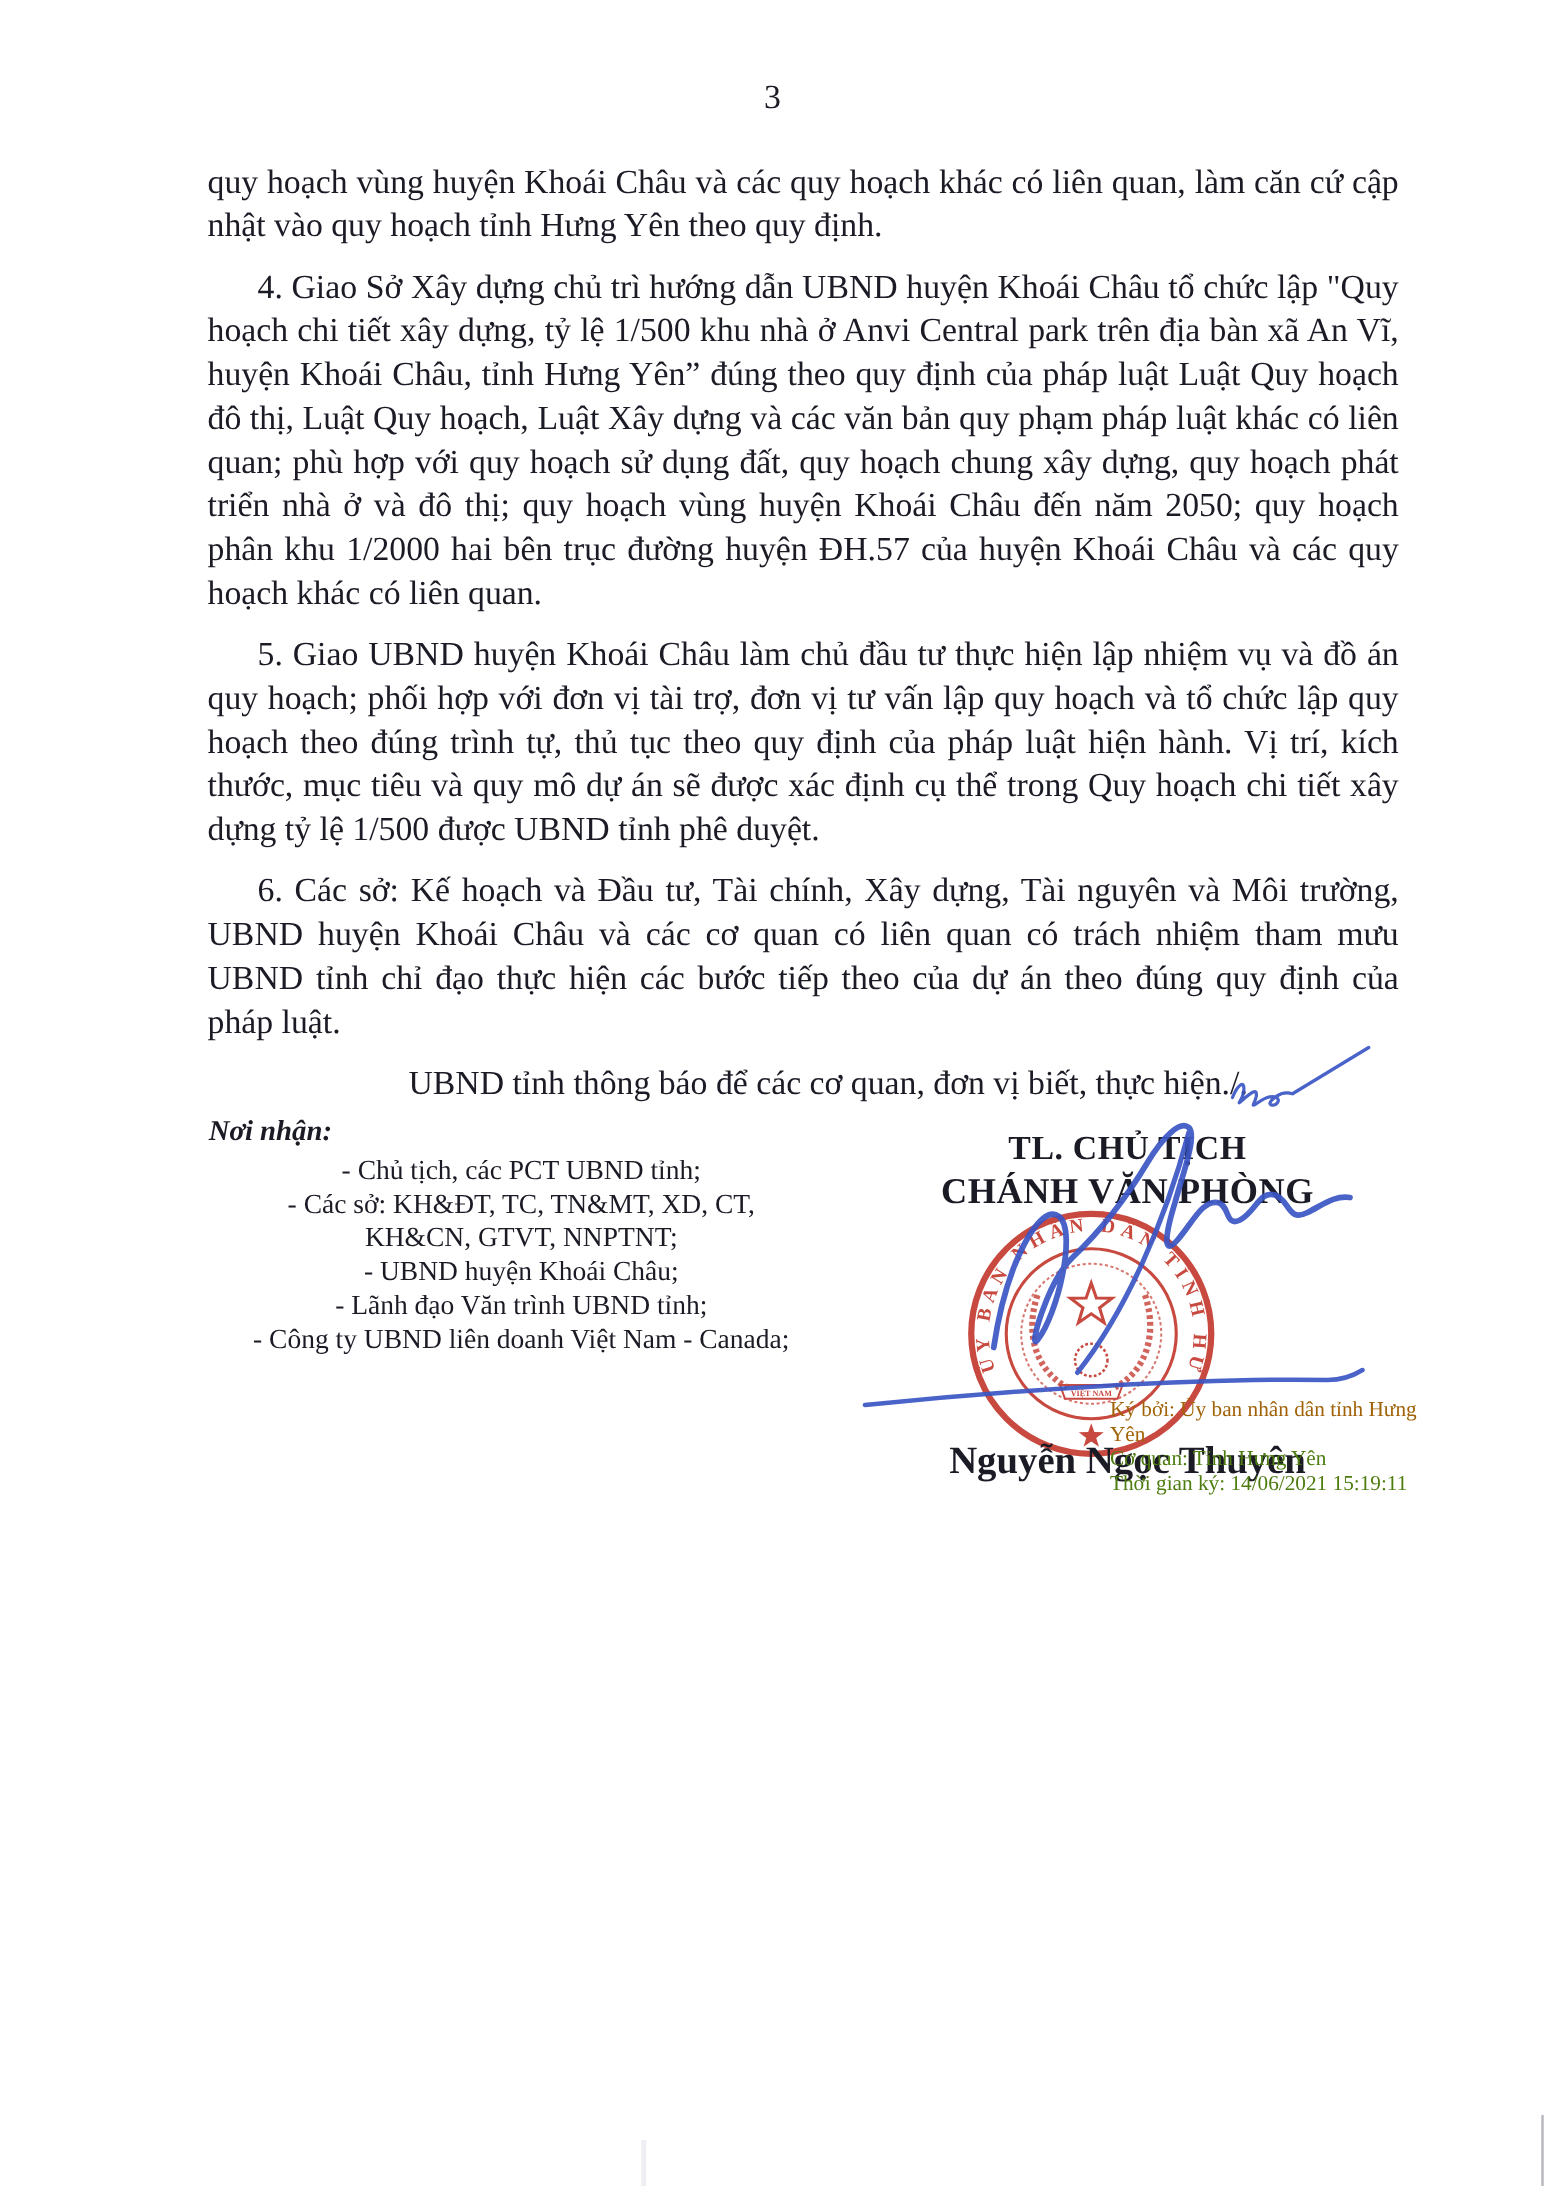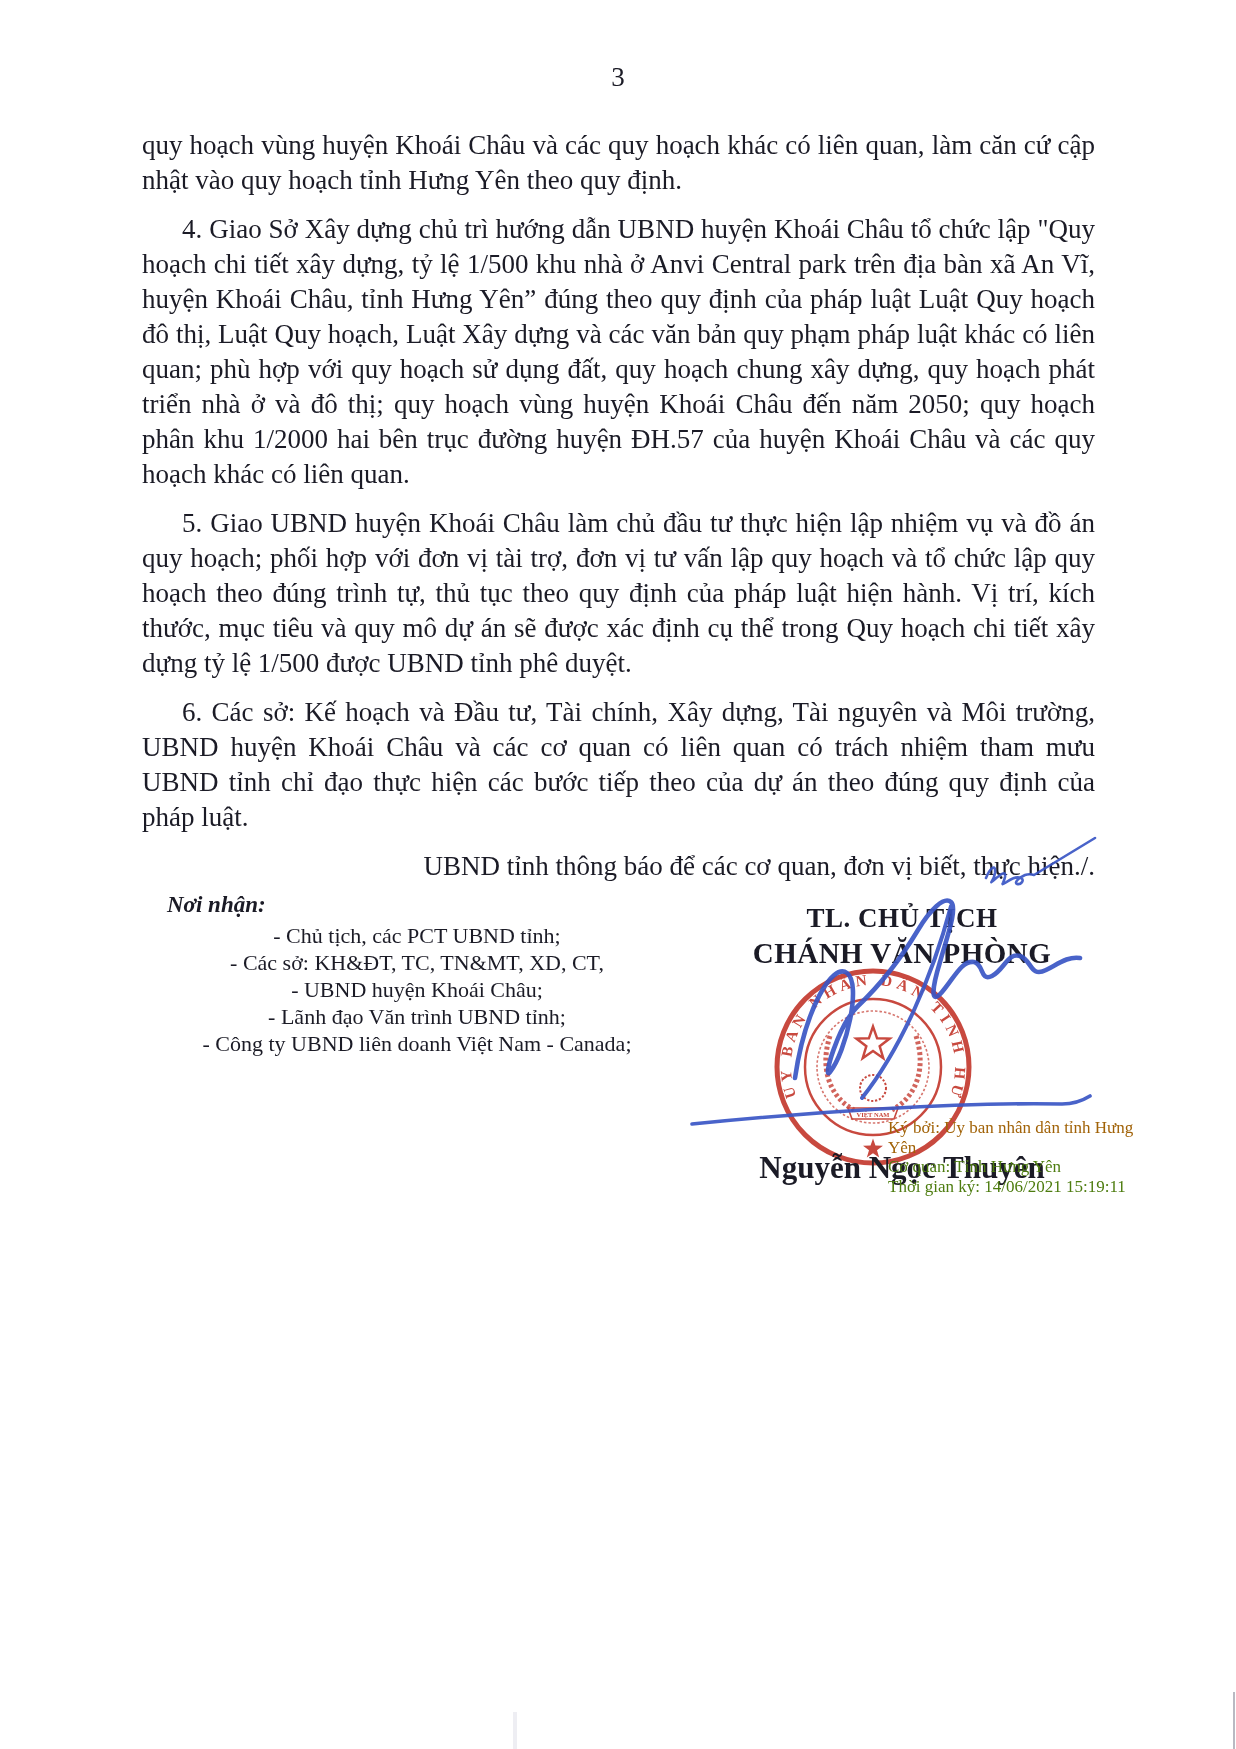--- a/index.html
+++ b/index.html
@@ -10,26 +10,26 @@
     font-family:"Liberation Serif","DejaVu Serif",serif;
     color:#1b1b26;
     overflow:hidden;
     margin:0 auto;
   }
   .page-number{
     position:absolute;top:62px;left:0;width:1236px;
     text-align:center;font-size:27px;
   }
   .body-text{
-    position:absolute;left:142px;top:128px;width:953px;
+    position:absolute;left:166px;top:128px;width:953px;
     font-size:27px;line-height:35px;text-align:justify;
   }
   .body-text p{margin:0 0 14px 0;text-indent:40px;}
   .body-text p.continuation{text-indent:0;}
-  .body-text p.closing{text-align:right;}
+  .body-text p.closing{text-align:center;}
   .recipients{
     position:absolute;left:167px;top:891px;width:470px;
     font-size:22px;line-height:27px;
   }
   .recipients-header{font-weight:bold;font-style:italic;font-size:23px;margin-bottom:4px;}
   .recipient-item{margin-left:30px;text-align:center;}
   .signer-block{
     position:absolute;left:700px;top:901px;width:404px;
     text-align:center;font-weight:bold;
   }
@@ -62,20 +62,21 @@
     <p>4. Giao Sở Xây dựng chủ trì hướng dẫn UBND huyện Khoái Châu tổ chức lập "Quy hoạch chi tiết xây dựng, tỷ lệ 1/500 khu nhà ở Anvi Central park trên địa bàn xã An Vĩ, huyện Khoái Châu, tỉnh Hưng Yên” đúng theo quy định của pháp luật Luật Quy hoạch đô thị, Luật Quy hoạch, Luật Xây dựng và các văn bản quy phạm pháp luật khác có liên quan; phù hợp với quy hoạch sử dụng đất, quy hoạch chung xây dựng, quy hoạch phát triển nhà ở và đô thị; quy hoạch vùng huyện Khoái Châu đến năm 2050; quy hoạch phân khu 1/2000 hai bên trục đường huyện ĐH.57 của huyện Khoái Châu và các quy hoạch khác có liên quan.</p>
     <p>5. Giao UBND huyện Khoái Châu làm chủ đầu tư thực hiện lập nhiệm vụ và đồ án quy hoạch; phối hợp với đơn vị tài trợ, đơn vị tư vấn lập quy hoạch và tổ chức lập quy hoạch theo đúng trình tự, thủ tục theo quy định của pháp luật hiện hành. Vị trí, kích thước, mục tiêu và quy mô dự án sẽ được xác định cụ thể trong Quy hoạch chi tiết xây dựng tỷ lệ 1/500 được UBND tỉnh phê duyệt.</p>
     <p>6. Các sở: Kế hoạch và Đầu tư, Tài chính, Xây dựng, Tài nguyên và Môi trường, UBND huyện Khoái Châu và các cơ quan có liên quan có trách nhiệm tham mưu UBND tỉnh chỉ đạo thực hiện các bước tiếp theo của dự án theo đúng quy định của pháp luật.</p>
     <p class="closing">UBND tỉnh thông báo để các cơ quan, đơn vị biết, thực hiện./.</p>
   </div>
 
   <div class="recipients">
     <div class="recipients-header">Nơi nhận:</div>
     <div class="recipient-item">- Chủ tịch, các PCT UBND tỉnh;</div>
     <div class="recipient-item">- Các sở: KH&amp;ĐT, TC, TN&amp;MT, XD, CT,</div>
+    <div class="recipient-item">KH&amp;CN, GTVT, NNPTNT;</div>
     <div class="recipient-item">- UBND huyện Khoái Châu;</div>
     <div class="recipient-item">- Lãnh đạo Văn trình UBND tỉnh;</div>
     <div class="recipient-item">- Công ty UBND liên doanh Việt Nam - Canada;</div>
   </div>
 
   <div class="signer-block">
     <div class="signer-title1">TL. CHỦ TỊCH</div>
     <div class="signer-title2">CHÁNH VĂN PHÒNG</div>
   </div>
 

